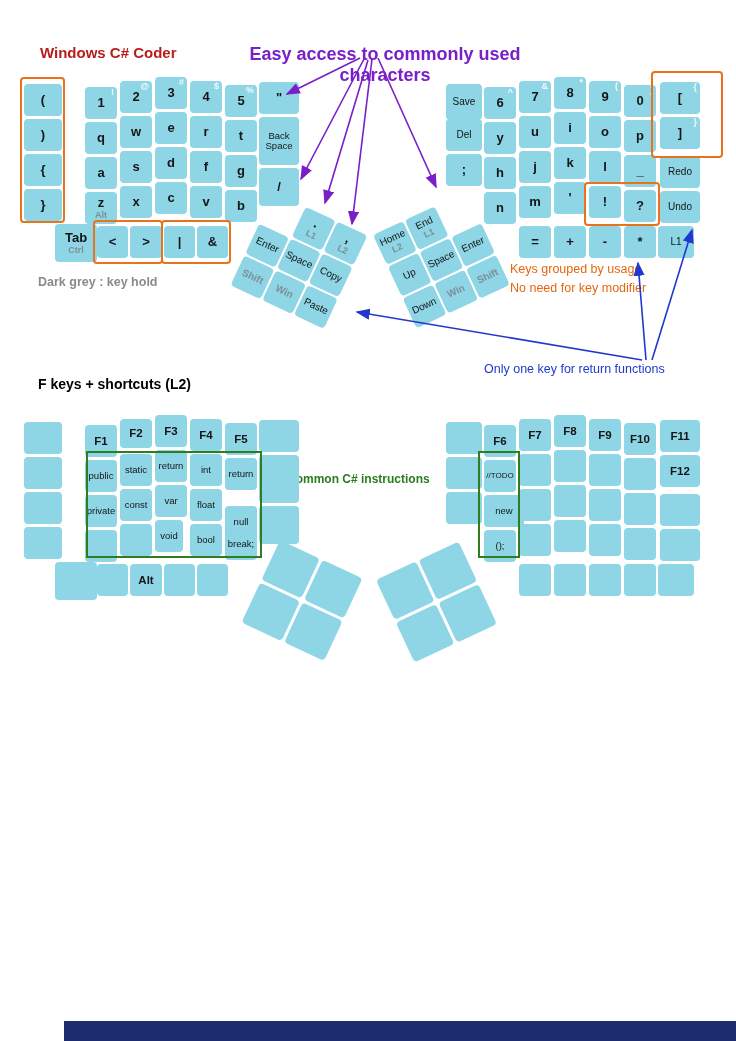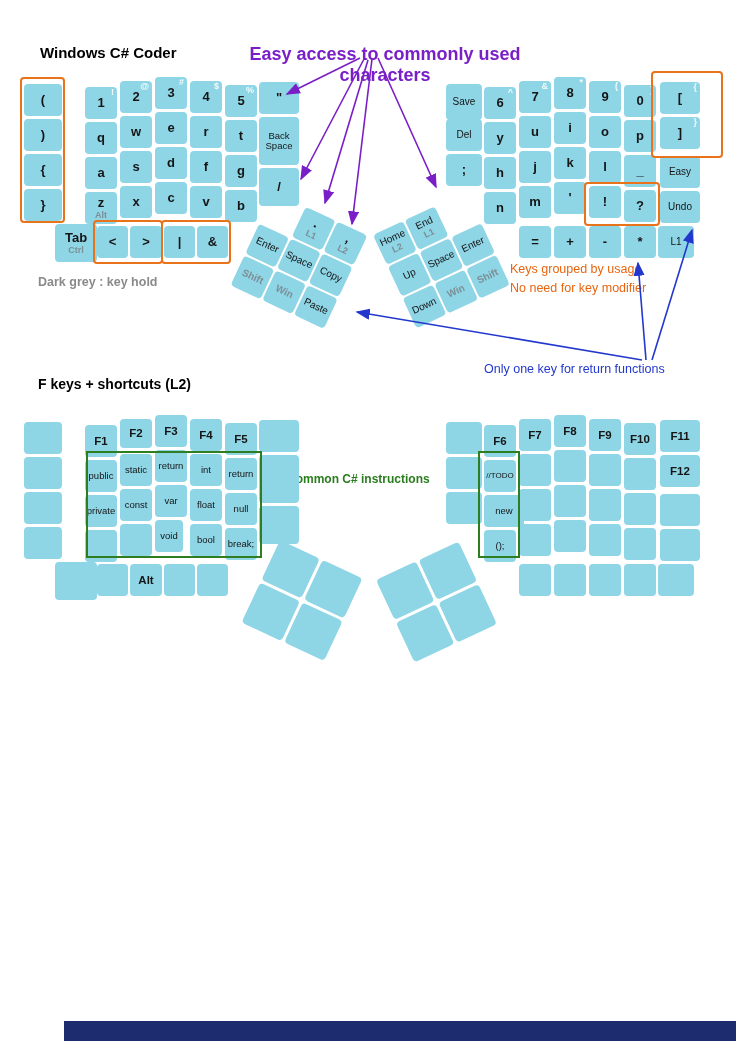--- a/index.html
+++ b/index.html
@@ -27,21 +27,21 @@
   .obox{position:absolute;border:2px solid #e8731a;border-radius:4px}
   #obox-parens{left:20px;top:77px;width:45px;height:146px}
   #obox-angle{left:93px;top:220px;width:70px;height:44px}
   #obox-pipe-amp{left:161px;top:220px;width:70px;height:44px}
   #obox-brackets{left:651px;top:71px;width:72px;height:87px}
   #obox-excl-quest{left:584px;top:182px;width:76px;height:44px}
   .gbox{position:absolute;border:2px solid #2f7d21}
   #gbox-left{left:86px;top:451px;width:176px;height:107px}
   #gbox-right{left:478px;top:451px;width:42px;height:107px}
   .note{position:absolute}
-  #title-l1{left:40px;top:44px;font-size:15px;font-weight:bold;color:#000000}
+  #title-l1{left:40px;top:44px;font-size:15px;font-weight:bold;color:#b91c1c}
   #title-l2{left:38px;top:376px;font-size:14px;font-weight:bold;color:#000}
   #note-easy{left:240px;top:44px;width:290px;text-align:center;color:#7a1ec8;font-size:18px;font-weight:600}
   #note-darkgrey{left:38px;top:275px;color:#8a8a8a;font-size:12.5px;font-weight:bold}
   #note-grouped{left:510px;top:260px;color:#e8650f;font-size:12.5px;font-weight:500;line-height:1.5}
   #note-onekey{left:484px;top:362px;color:#2238cc;font-size:12.5px;font-weight:500}
   #note-csharp{left:287px;top:472px;color:#2a7d1e;font-size:12px;font-weight:600}
   #arrows{position:absolute;left:0;top:0;pointer-events:none}
   #footer-bar{position:absolute;left:64px;top:1021px;width:672px;height:20px;background:#1d2b6f}
 </style>
 </head>
@@ -273,21 +273,21 @@
       </div>
       <div class="k" style="left: 660px; top: 82px; width: 40px; height: 32px;">
         <span class="sup">{</span>
         <span class="m">[</span>
       </div>
       <div class="k" style="left: 660px; top: 117px; width: 40px; height: 32px;">
         <span class="sup">}</span>
         <span class="m">]</span>
       </div>
       <div class="k w" style="left: 660px; top: 156px; width: 40px; height: 32px;">
-        <span class="m">Easy</span>
+        <span class="m">Redo</span>
       </div>
       <div class="k w" style="left: 660px; top: 191px; width: 40px; height: 32px;">
         <span class="m">Undo</span>
       </div>
     </div>
   <div class="layer">
       <div class="k" style="left: 519px; top: 226px; width: 32px; height: 32px;">
         <span class="m">=</span>
       </div>
       <div class="k" style="left: 554px; top: 226px; width: 32px; height: 32px;">
@@ -380,21 +380,21 @@
       </div>
       <div class="k kw" style="left: 190px; top: 524px; width: 32px; height: 32px;">
         <span class="m">bool</span>
       </div>
       <div class="k fk" style="left: 225px; top: 423px; width: 32px; height: 32px;">
         <span class="m">F5</span>
       </div>
       <div class="k kw" style="left: 225px; top: 458px; width: 32px; height: 32px;">
         <span class="m">return</span>
       </div>
-      <div class="k kw" style="left: 225px; top: 493px; width: 32px; height: 32px;">
+      <div class="k kw" style="left: 225px; top: 506px; width: 32px; height: 32px;">
         <span class="m">null</span>
       </div>
       <div class="k kw" style="left: 225px; top: 528px; width: 32px; height: 32px;">
         <span class="m">break;</span>
       </div>
       <div class="k" style="left: 259px; top: 420px; width: 40px; height: 32px;"></div>
       <div class="k" style="left: 259px; top: 455px; width: 40px; height: 48px;"></div>
       <div class="k" style="left: 259px; top: 506px; width: 40px; height: 38px;"></div>
     </div>
   <div class="layer">

